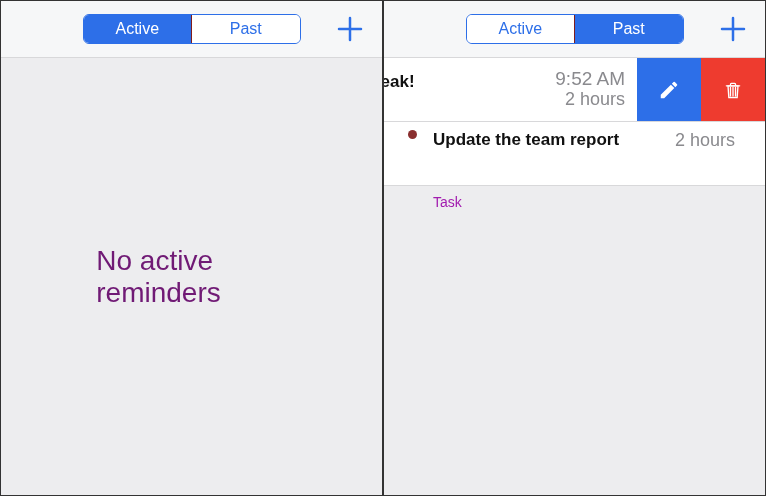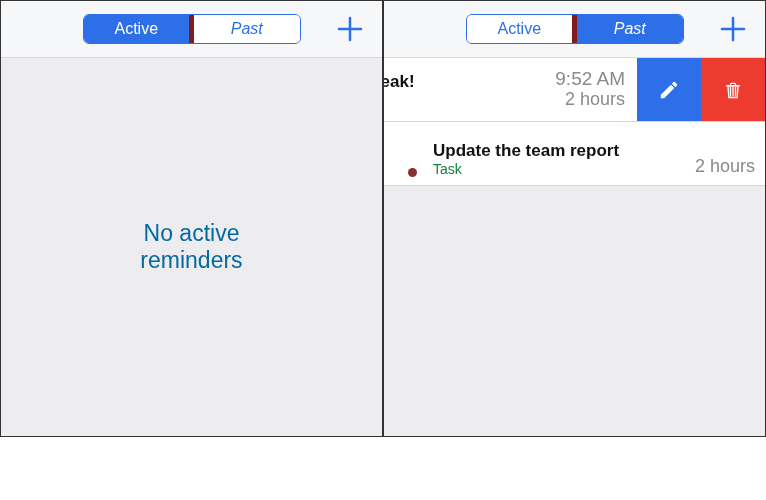--- a/index.html
+++ b/index.html
@@ -4,21 +4,21 @@
 <style>
   * { box-sizing: border-box; margin: 0; padding: 0; }
   body {
     width: 766px;
     height: 500px;
     background: #fff;
     font-family: "Segoe UI", Arial, sans-serif;
     display: flex;
   }
   .panel {
-    height: 437px;
+    height: 496px;
     border: 1px solid #333;
     display: flex;
     flex-direction: column;
     background: #ededef;
     position: relative;
   }
   .panel-left { width: 383px; }
   .panel-right { width: 383px; }
   .toolbar {
     height: 57px;
@@ -44,43 +44,42 @@
     justify-content: center;
     font-size: 16px;
     cursor: pointer;
     background: #fff;
     color: #2d6fe8;
   }
   .seg-btn.active {
     background: #2d6fe8;
     color: #fff;
   }
-  .seg-btn + .seg-btn { border-left: 5px solid #7f1d1d; font-style: italic; }
+  .seg-btn + .seg-btn { border-left: 1px solid #7f1d1d; }
   .plus {
     position: absolute;
     right: 18px;
     top: 50%;
     transform: translateY(-50%);
     color: #2d6fe8;
     cursor: pointer;
   }
   .plus svg { display: block; }
   .body {
     flex: 1;
     position: relative;
     overflow: hidden;
   }
   .empty-msg {
     position: absolute;
     left: 50%;
     top: 50%;
     transform: translate(-50%,-50%);
-    color: #0369a1;
-    font-size: 23px;
-    text-align: center;
+    color: #701a75;
+    font-size: 28px;
   }
   .list { }
   .row {
     background: #fff;
     border-bottom: 1px solid #d8d8da;
     height: 64px;
     position: relative;
   }
   
   .row-swiped {
@@ -118,39 +117,39 @@
     align-items: center;
     justify-content: center;
     color: #fff;
     cursor: pointer;
   }
   .action-edit { background: #2d6fe8; }
   .action-delete { background: #ee3b2f; }
   
   .row-normal {
     display: flex;
-    align-items: flex-end;
-    padding: 8px 10px 8px 24px;
+    align-items: flex-start;
+    padding: 8px 30px 8px 24px;
   }
   .dot {
     width: 9px;
     height: 9px;
     border-radius: 50%;
     background: #8a2f2f;
     margin-right: 16px;
     flex-shrink: 0;
   }
   .row-normal .text-col { flex: 1; min-width: 0; }
   .row-normal .title {
     font-weight: bold;
     font-size: 17px;
     color: #111;
     white-space: nowrap;
   }
-  .row-normal .sub { font-size: 14px; color: #15803d; }
+  .row-normal .sub { font-size: 14px; color: #a21caf; margin-top: 44px; }
 </style>
 </head>
 <body>
 
 <div class="panel panel-left">
   <div class="toolbar">
     <div class="seg">
       <div class="seg-btn active">Active</div>
       <div class="seg-btn">Past</div>
     </div>

